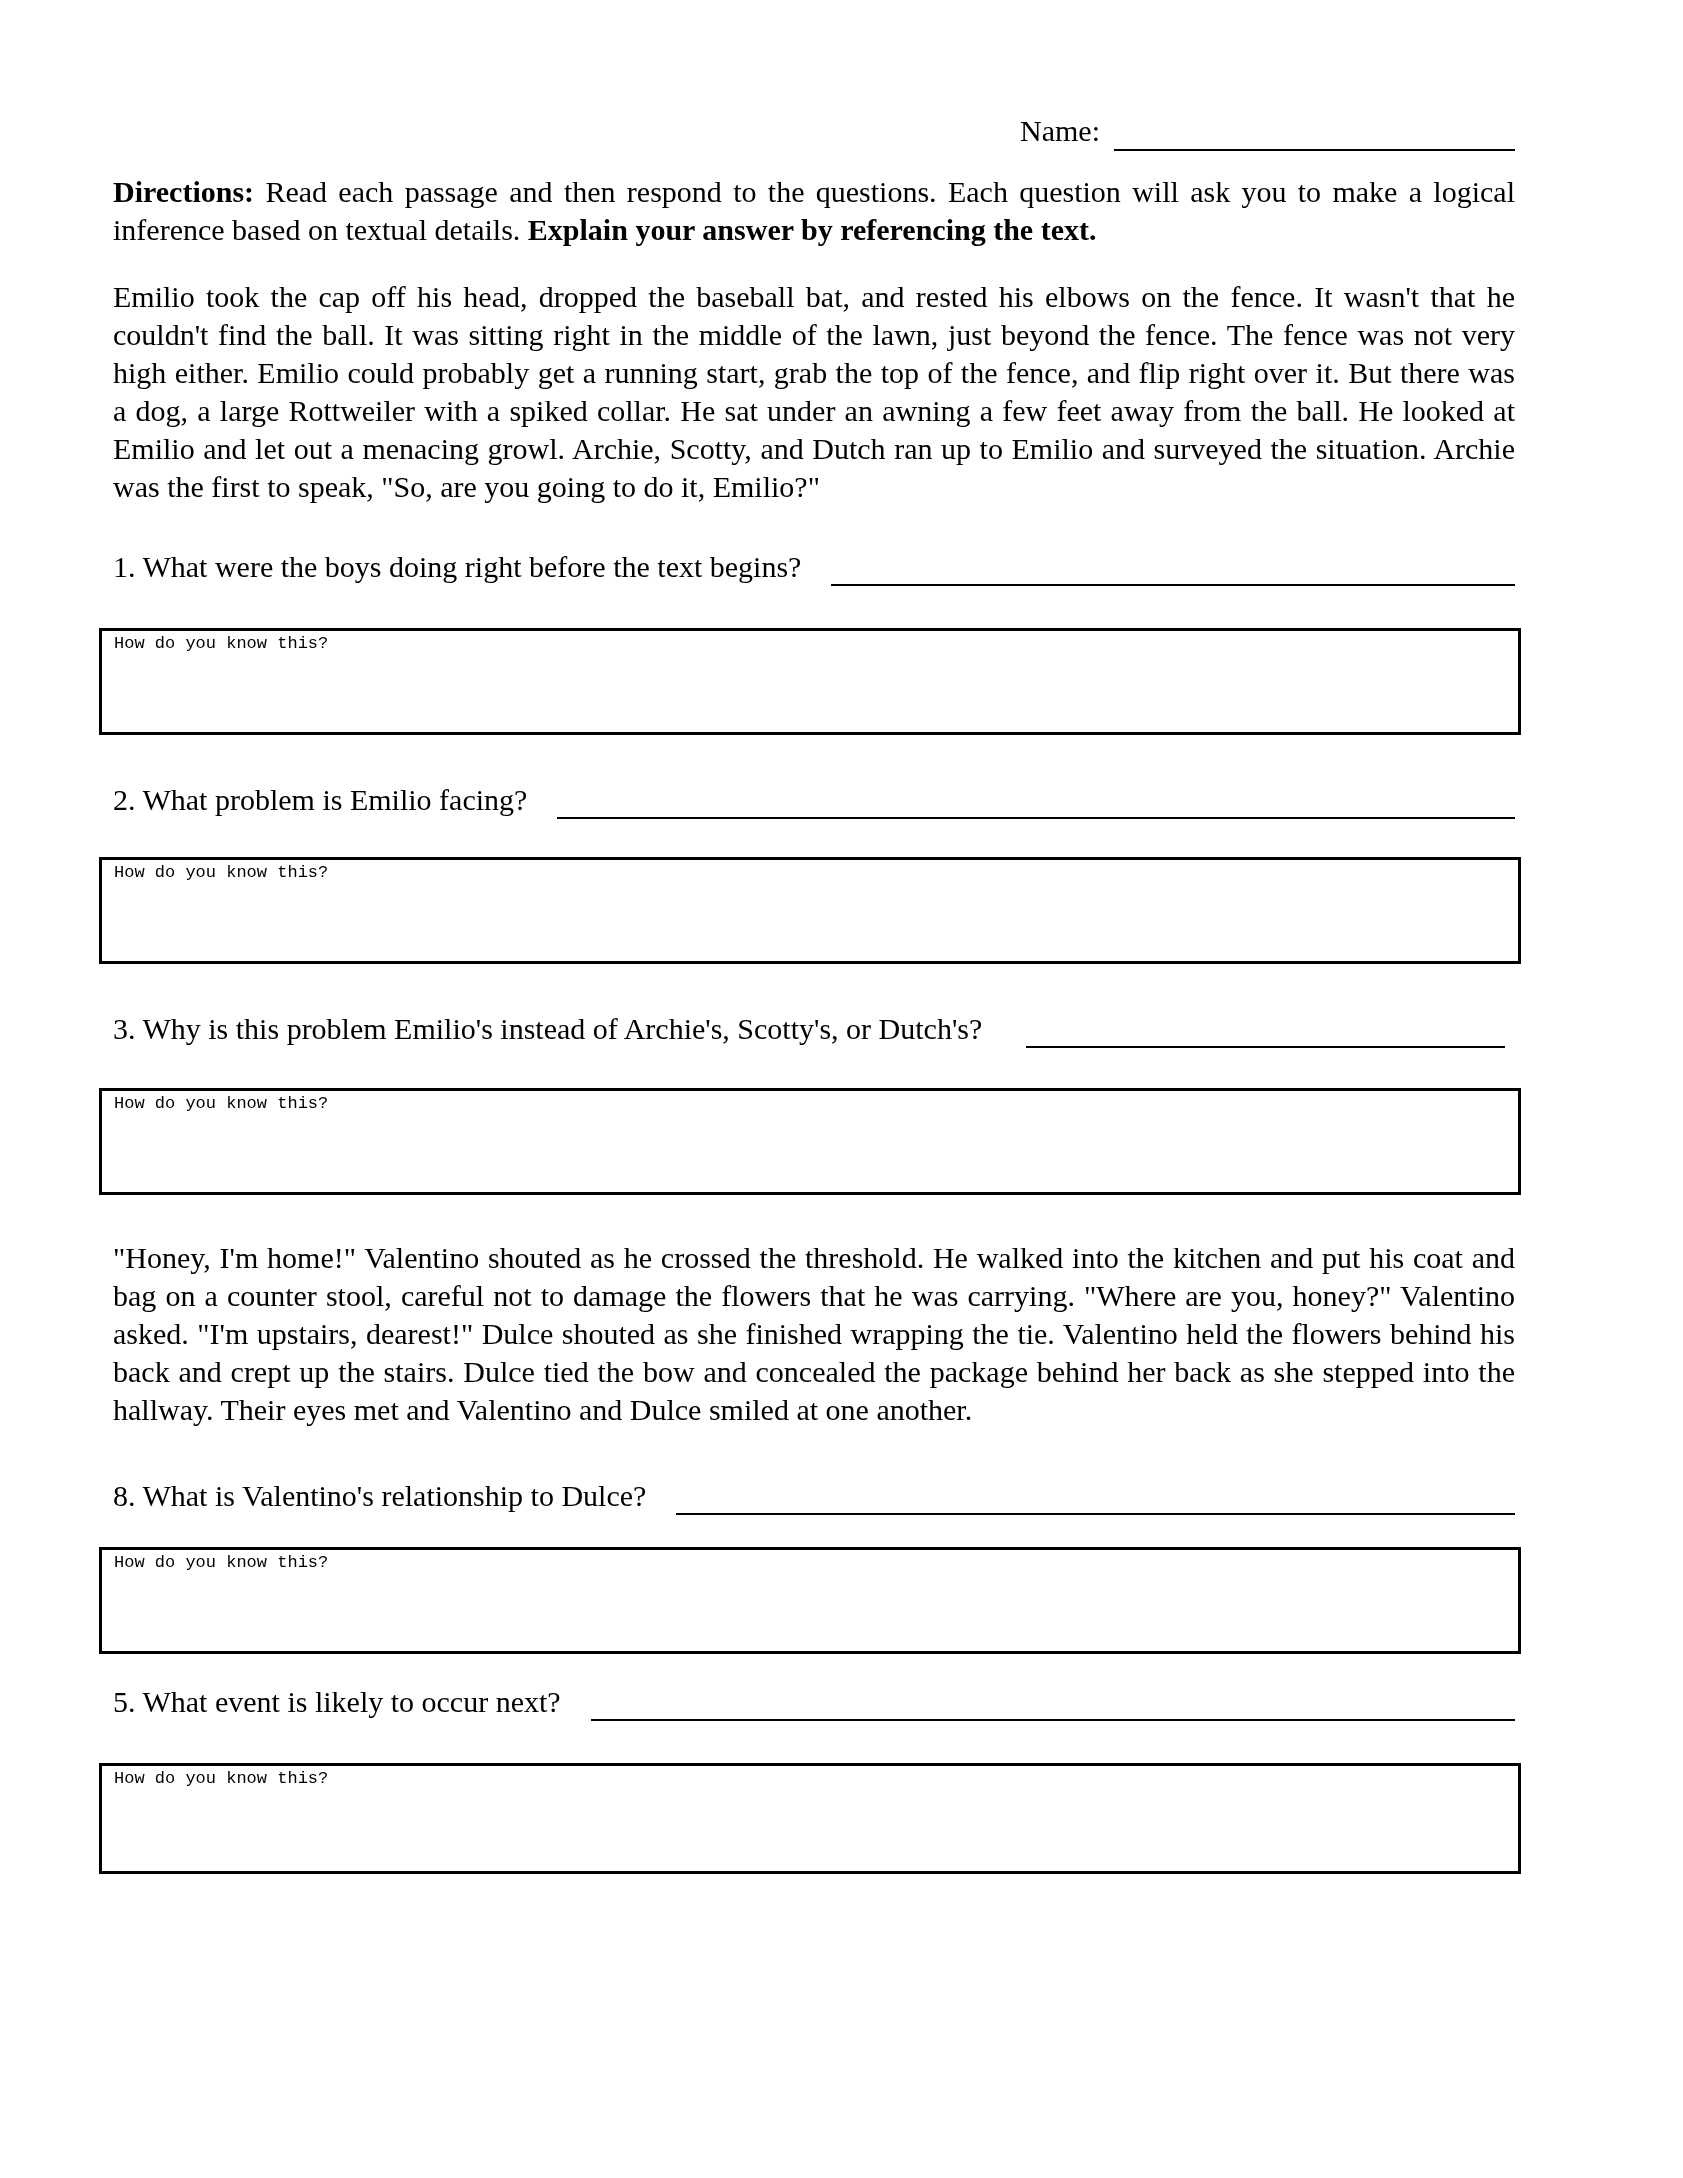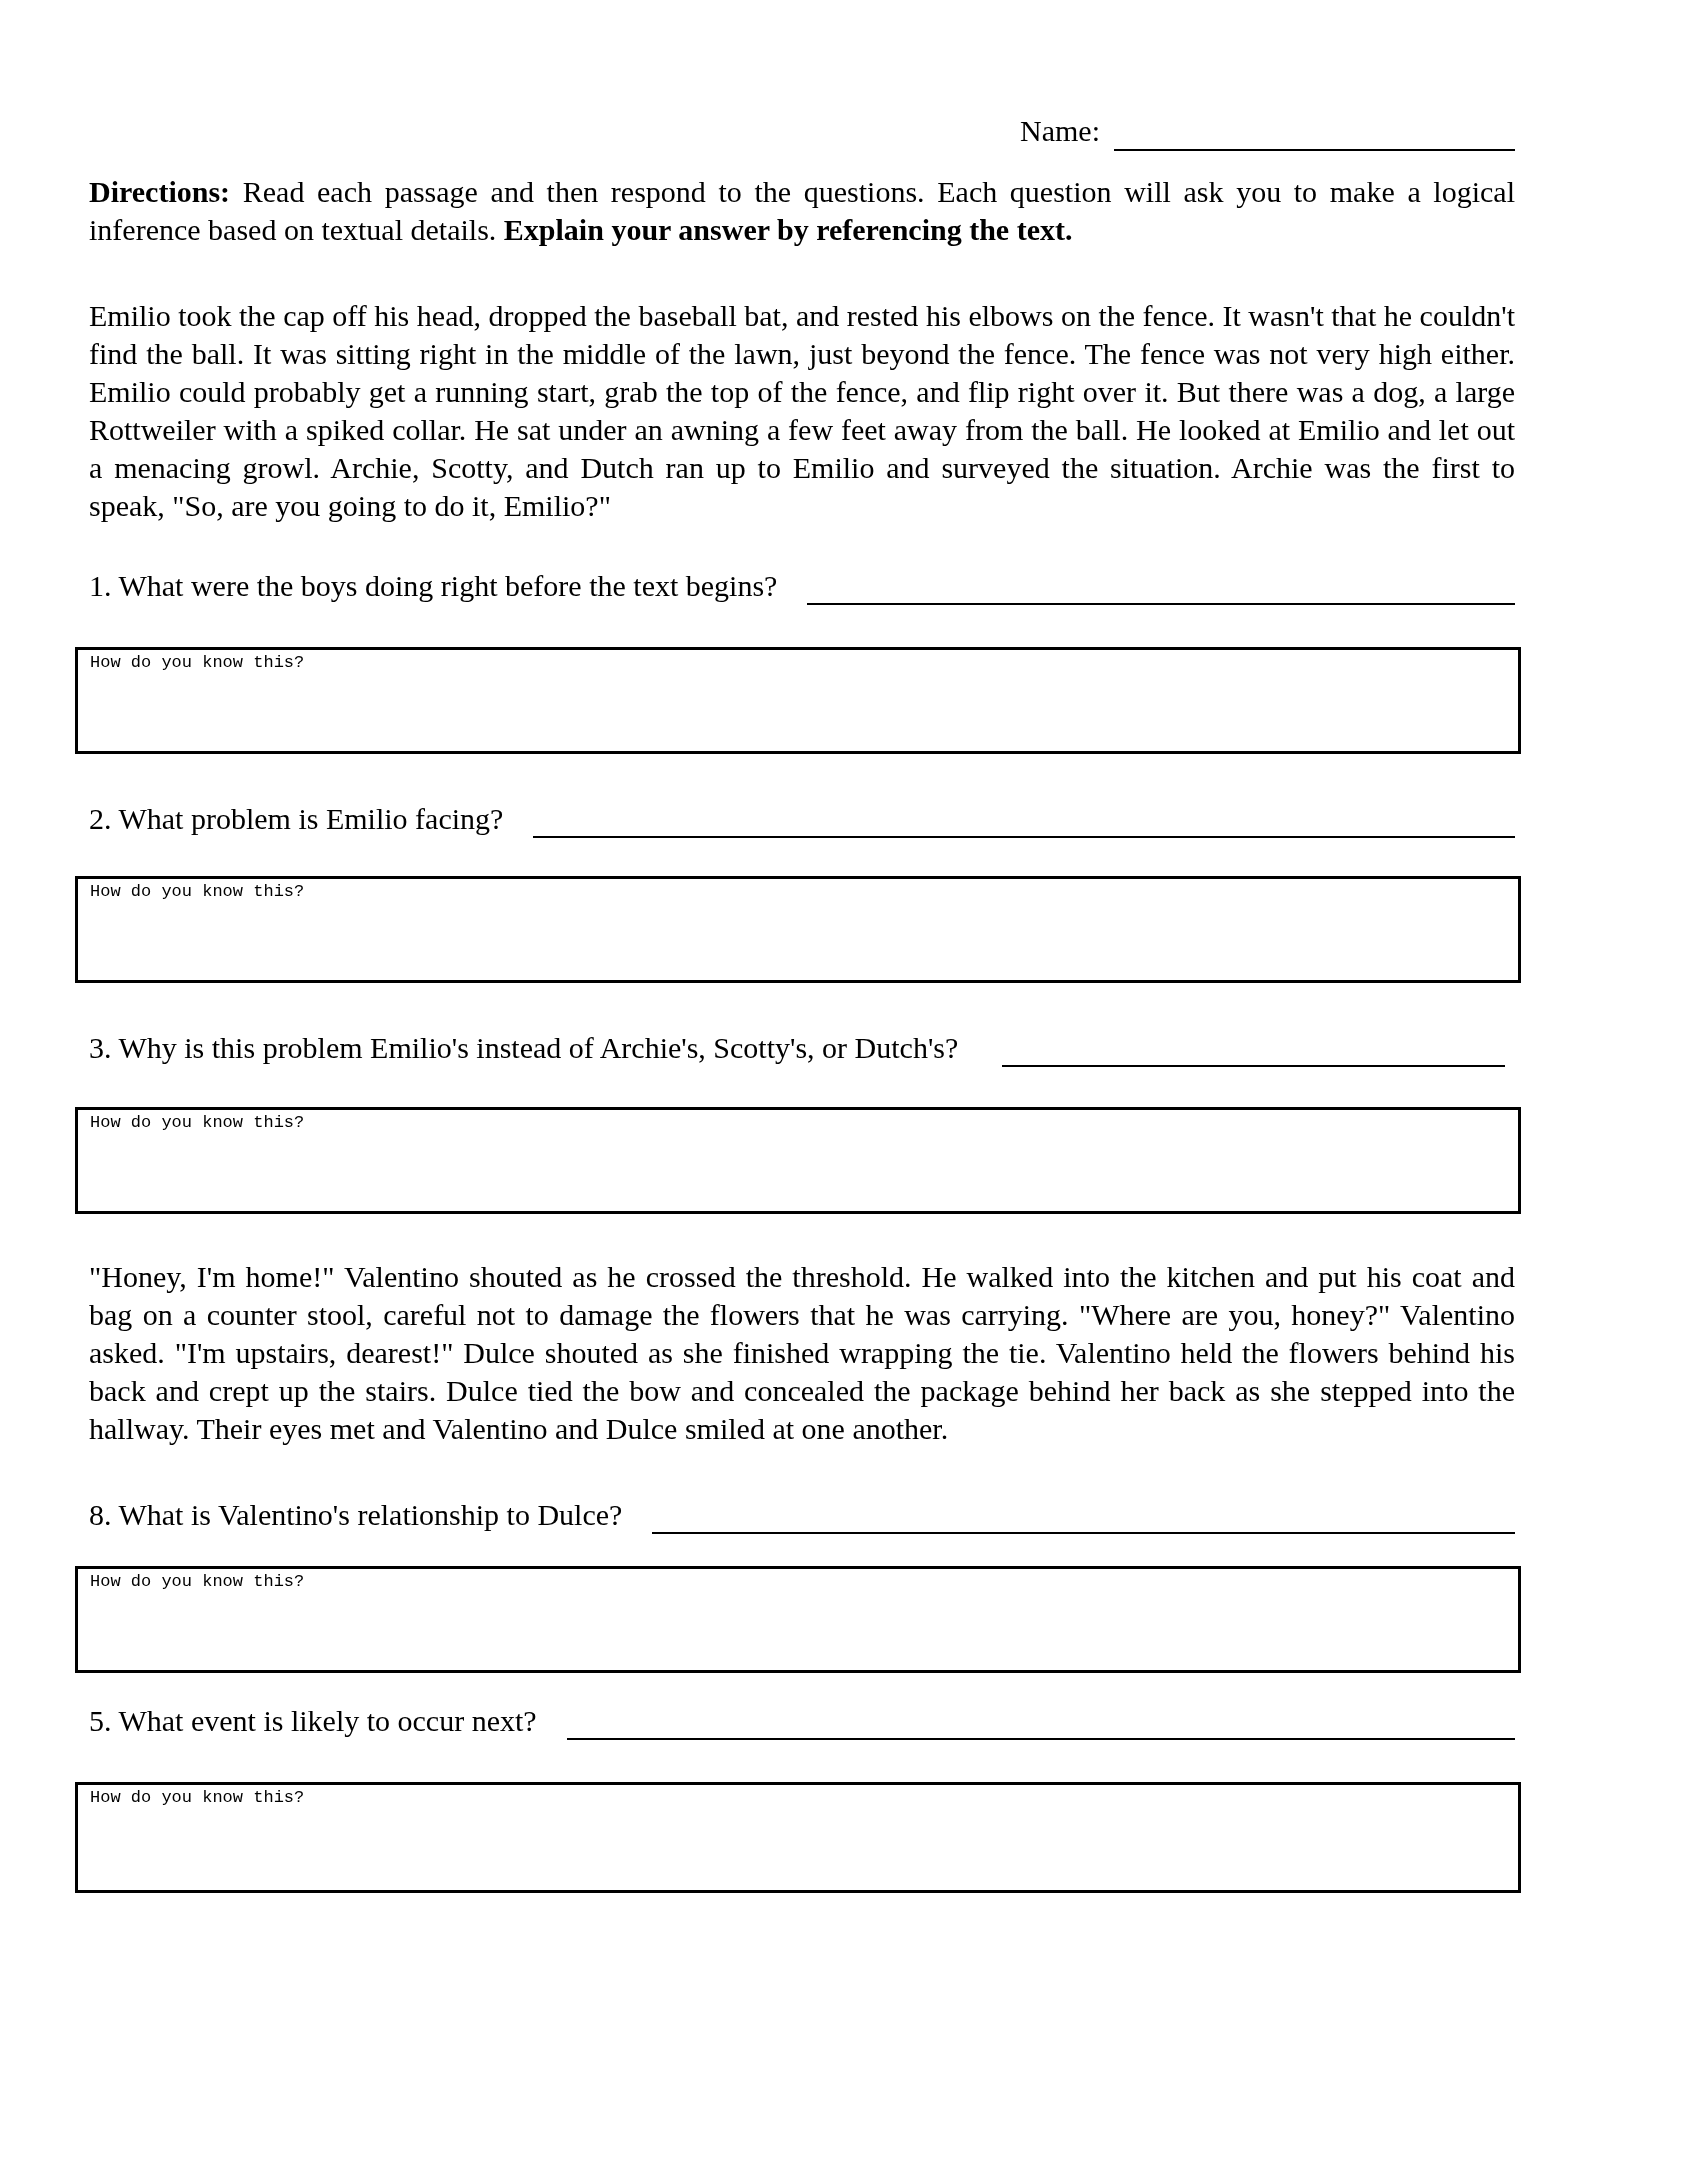--- a/index.html
+++ b/index.html
@@ -8,21 +8,21 @@
     background: #ffffff;
   }
   .page {
     position: relative;
     width: 1683px;
     height: 2178px;
     background: #ffffff;
     color: #000000;
     font-family: "Liberation Serif", serif;
     box-sizing: border-box;
-    padding: 111px 168px 0 89px;
+    padding: 111px 168px 0 113px;
     overflow: hidden;
   }
   .name-row {
     display: flex;
     justify-content: flex-end;
     align-items: flex-end;
     font-size: 30px;
     line-height: 40px;
     height: 40px;
   }
@@ -44,21 +44,21 @@
     font-size: 30px;
     line-height: 38px;
     text-align: justify;
   }
   .bold { font-weight: bold; }
   .passage {
     font-size: 30px;
     line-height: 38px;
     text-align: justify;
   }
-  .passage-1 { margin-top: 48px; }
+  .passage-1 { margin-top: 29px; }
   .passage-2 { margin-top: 44px; }
   .question {
     display: flex;
     align-items: flex-end;
     font-size: 30px;
     line-height: 38px;
     height: 38px;
     gap: 16px;
   }
   .question .q-text { white-space: nowrap; }

